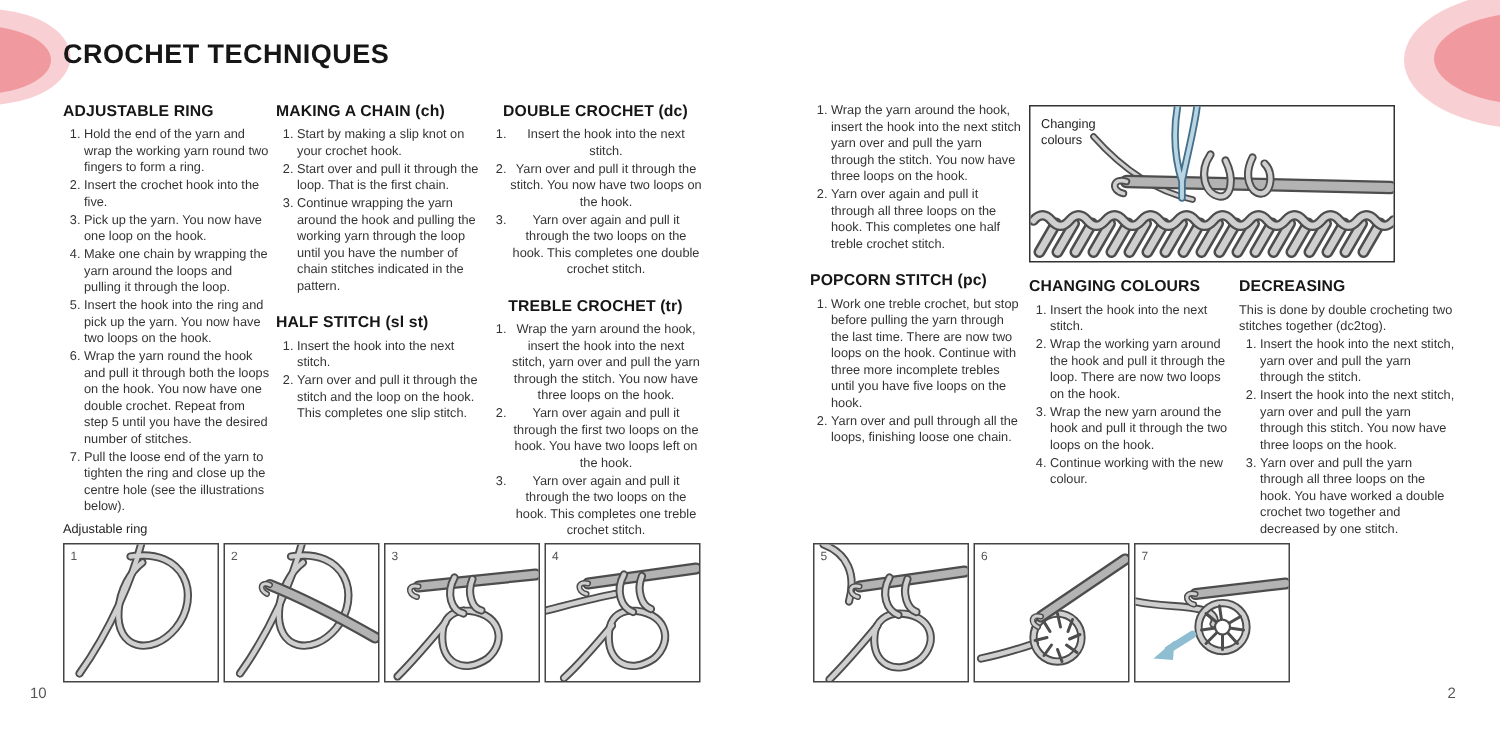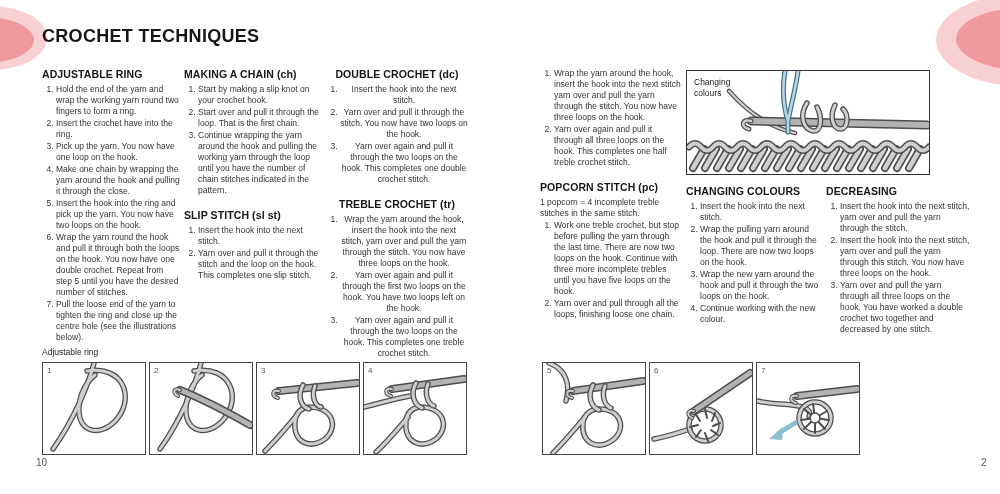--- a/index.html
+++ b/index.html
@@ -68,21 +68,21 @@
     width:104px; height:93px;
     border:1px solid #444; background:#fff;
   }
   .ill-box .num {
     position:absolute; left:4px; top:3px;
     font-size:8px; color:#555; z-index:2;
   }
   #box1 { left:42px; }  #box2 { left:149px; } #box3 { left:256px; } #box4 { left:363px; }
   #box5 { left:542px; } #box6 { left:649px; } #box7 { left:756px; }
 
-  .page-num { position:absolute; top:457px; font-size:10px; color:#555;margin-left:16px; }
+  .page-num { position:absolute; top:457px; font-size:10px; color:#555; }
   #page-num-left  { left:20px; }
   #page-num-right { left:965px; }
 
   
   .yd { fill:none; stroke:#4d4d4d; stroke-width:5.5; stroke-linecap:round; }
   .yl { fill:none; stroke:#cfcfcf; stroke-width:3;   stroke-linecap:round; }
   .hd { fill:none; stroke:#4d4d4d; stroke-width:8;   stroke-linecap:round; }
   .hl { fill:none; stroke:#b3b3b3; stroke-width:5;   stroke-linecap:round; }
   .td { fill:none; stroke:#4d4d4d; stroke-width:2;   stroke-linecap:round; }
 </style>
@@ -94,41 +94,41 @@
 <div class="blob blob-outer" id="blob-tr-outer"></div>
 <div class="blob blob-inner" id="blob-tr-inner"></div>
 
 <h1 id="page-title">CROCHET TECHNIQUES</h1>
 
 <div class="col" id="col1">
   <div class="section">
     <h3>ADJUSTABLE RING</h3>
     <ol>
         <li>Hold the end of the yarn and wrap the working yarn round two fingers to form a ring.</li>
-        <li>Insert the crochet have into the ring.</li>
+        <li>Insert the crochet hook into the five.</li>
         <li>Pick up the yarn. You now have one loop on the hook.</li>
-        <li>Make one chain by wrapping the yarn around the hook and pulling it through the close.</li>
+        <li>Make one chain by wrapping the yarn around the loops and pulling it through the loop.</li>
         <li>Insert the hook into the ring and pick up the yarn. You now have two loops on the hook.</li>
         <li>Wrap the yarn round the hook and pull it through both the loops on the hook. You now have one double crochet. Repeat from step 5 until you have the desired number of stitches.</li>
         <li>Pull the loose end of the yarn to tighten the ring and close up the centre hole (see the illustrations below).</li>
       </ol>
   </div>
 </div>
 
 <div class="col" id="col2">
   <div class="section">
     <h3>MAKING A CHAIN (ch)</h3>
     <ol>
         <li>Start by making a slip knot on your crochet hook.</li>
         <li>Start over and pull it through the loop. That is the first chain.</li>
         <li>Continue wrapping the yarn around the hook and pulling the working yarn through the loop until you have the number of chain stitches indicated in the pattern.</li>
       </ol>
   </div>
   <div class="section">
-    <h3>SLIP STITCH (sl st)</h3>
+    <h3>HALF STITCH (sl st)</h3>
     <ol>
         <li>Insert the hook into the next stitch.</li>
         <li>Yarn over and pull it through the stitch and the loop on the hook. This completes one slip stitch.</li>
       </ol>
   </div>
 </div>
 
 <div class="col" id="col3">
   <div class="section">
     <h3>DOUBLE CROCHET (dc)</h3>
@@ -150,43 +150,43 @@
 
 <div class="col" id="col4">
   <div class="section">
     <ol>
         <li>Wrap the yarn around the hook, insert the hook into the next stitch yarn over and pull the yarn through the stitch. You now have three loops on the hook.</li>
         <li>Yarn over again and pull it through all three loops on the hook. This completes one half treble crochet stitch.</li>
       </ol>
   </div>
   <div class="section">
     <h3>POPCORN STITCH (pc)</h3>
-    <p class="intro">1 popcorn = 4 incomplete treble stitches in the same stitch.</p>
     <ol>
         <li>Work one treble crochet, but stop before pulling the yarn through the last time. There are now two loops on the hook. Continue with three more incomplete trebles until you have five loops on the hook.</li>
         <li>Yarn over and pull through all the loops, finishing loose one chain.</li>
       </ol>
   </div>
 </div>
 
 <div class="col" id="col5">
   <div class="section">
     <h3>CHANGING COLOURS</h3>
     <ol>
         <li>Insert the hook into the next stitch.</li>
-        <li>Wrap the pulling yarn around the hook and pull it through the loop. There are now two loops on the hook.</li>
+        <li>Wrap the working yarn around the hook and pull it through the loop. There are now two loops on the hook.</li>
         <li>Wrap the new yarn around the hook and pull it through the two loops on the hook.</li>
         <li>Continue working with the new colour.</li>
       </ol>
   </div>
 </div>
 
 <div class="col" id="col6">
   <div class="section">
     <h3>DECREASING</h3>
+    <p class="intro">This is done by double crocheting two stitches together (dc2tog).</p>
     <ol>
         <li>Insert the hook into the next stitch, yarn over and pull the yarn through the stitch.</li>
         <li>Insert the hook into the next stitch, yarn over and pull the yarn through this stitch. You now have three loops on the hook.</li>
         <li>Yarn over and pull the yarn through all three loops on the hook. You have worked a double crochet two together and decreased by one stitch.</li>
       </ol>
   </div>
 </div>
 
 <div id="diagram-box">
   <div class="diagram-label">Changing colours</div>

